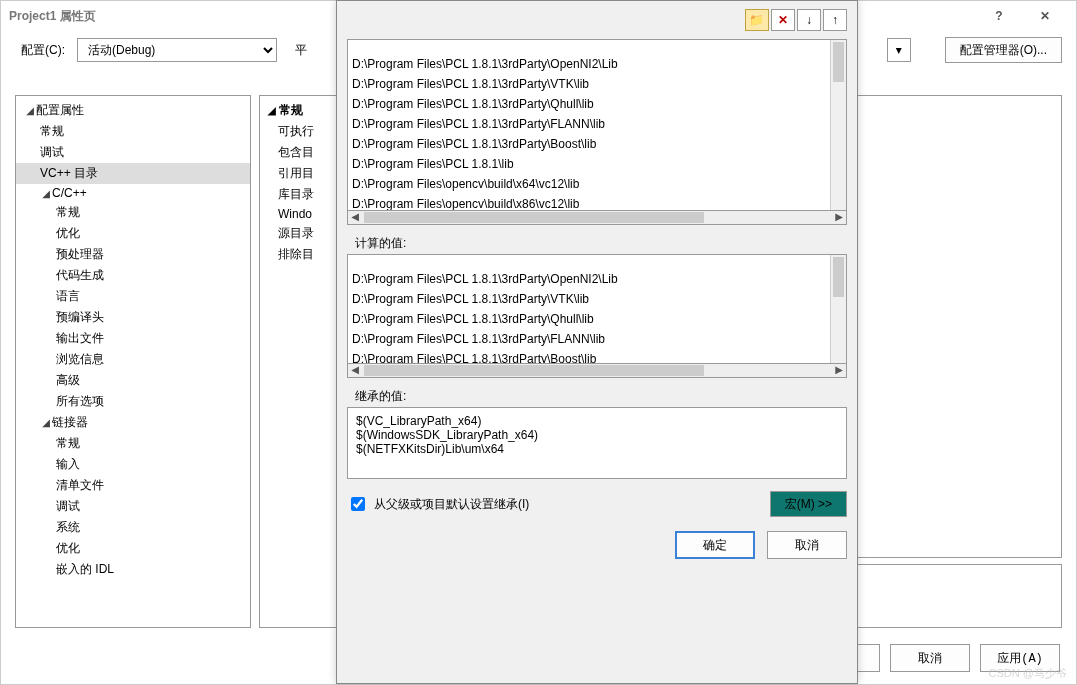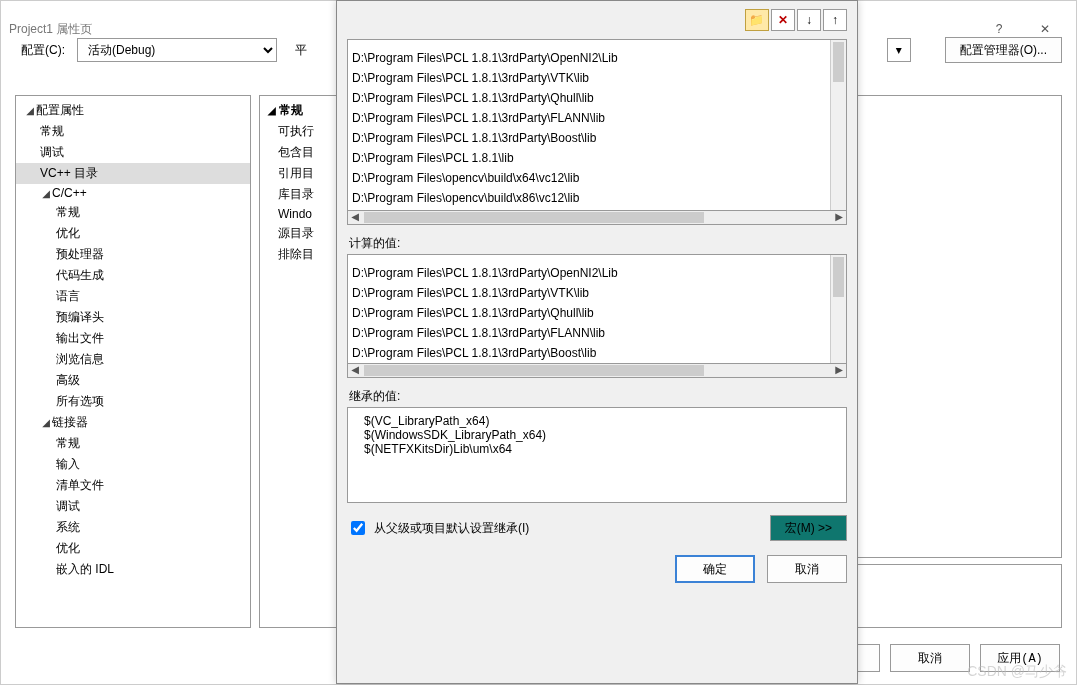--- a/index.html
+++ b/index.html
@@ -1,20 +1,20 @@
 <!DOCTYPE html>
 <html><head>
 <meta charset="utf-8">
 <style>
 * { box-sizing: border-box; font-family: "Microsoft YaHei", "Segoe UI", sans-serif; font-size: 12px; }
 body { margin: 0; width: 1077px; height: 685px; background: #fff; position: relative; overflow: hidden; }
 
 
 .back-dialog { position:absolute; left:0; top:0; width:1077px; height:685px; border:1px solid #ccc; background:#fff; }
-.back-title { height:30px; line-height:30px; padding:13px 8px; color:#777; display:flex; justify-content:space-between; }
+.back-title { height:30px; line-height:30px; padding:13px 8px; color:#777; display:flex; align-items:center; justify-content:space-between;font-weight:bold; }
 .back-title .title-btns { display:flex; gap:0; }
 .back-title .tbtn { width:46px; height:30px; display:flex; align-items:center; justify-content:center; color:#555; }
 .back-top { padding:6px 14px 6px 20px; display:flex; align-items:center; gap:8px; }
 .back-top .cfg-label { margin-right:4px; }
 .back-top select { height:24px; width:200px; border:1px solid #999; background:#fff; padding:0 6px; }
 .back-top .plat-sel { width:24px; height:24px; border:1px solid #999; display:flex; align-items:center; justify-content:center; margin-left:auto; }
 .cfg-mgr-btn { height:26px; padding:0 14px; border:1px solid #999; background:#fdfdfd; }
 
 .back-body { position:absolute; left:14px; right:14px; top:94px; bottom:56px; display:flex; gap:8px; }
 .tree { width:236px; border:1px solid #999; overflow:auto; background:#fff; padding:4px 0; }
@@ -39,38 +39,38 @@
 
 
 .front-dialog { position:absolute; left:336px; top:0; width:522px; height:684px; border:1px solid #888; background:#f0f0f0; box-shadow:0 0 8px rgba(0,0,0,.2); padding:8px 10px; }
 .toolbar { display:flex; justify-content:flex-end; gap:2px; height:26px; margin-bottom:4px; }
 .tool { width:24px; height:22px; border:1px solid #999; background:#fdfdfd; display:flex; align-items:center; justify-content:center; }
 .tool.x { background:#fff; }
 .tool.folder { background:#ffe9a8; border-color:#c0a040; }
 .tool.red { color:#b00; font-weight:bold; background:#fff; }
 .arrow-ic { font-size:12px; }
 
-.lst { border:1px solid #999; background:#fff; padding:8px 4px; overflow:auto; position:relative; }
+.lst { border:1px solid #999; background:#fff; padding:14px 4px; overflow:auto; position:relative; }
 .lst .line { white-space:nowrap; line-height:20px; }
 .lst-scroll { height:14px; background:#eee; border:1px solid #999; border-top:0; position:relative; }
 .lst-scroll .thumb { position:absolute; left:16px; width:340px; top:1px; bottom:1px; background:#ccc; }
 .lst-scroll .sa { position:absolute; top:0; width:14px; height:12px; text-align:center; font-size:10px; color:#555; }
 .lst-scroll .sa.l { left:0; } .lst-scroll .sa.r { right:0; }
 .vscroll { position:absolute; right:0; top:0; bottom:0; width:16px; background:#f0f0f0; border-left:1px solid #ccc; }
 .vscroll .vthumb { position:absolute; left:2px; right:2px; top:2px; height:40px; background:#ccc; }
 
-.sect-label { margin:10px 0 2px 2px; }
-.inherit-box { border:1px solid #999; background:#fff; padding:6px 16px; height:96px; }
+.sect-label { margin:10px 0 2px 8px; }
+.inherit-box { border:1px solid #999; background:#fff; padding:6px 8px; height:72px; }
 .chk-row { margin-top:12px; display:flex; align-items:center; gap:6px; }
 .chk-row input { width:14px; height:14px; }
 .macro-btn { height:26px; padding:0 14px; border:1px solid #999; background:#0f766e; margin-left:auto; }
 .front-buttons { display:flex; justify-content:flex-end; gap:12px; margin-top:14px; }
 .front-buttons .dlg-btn.primary { border:2px solid #3b82d6; }
 
-.watermark { position:absolute; right:10px; bottom:4px; font-size:14px; color:#bbb; opacity:.6; }
+.watermark { position:absolute; right:10px; bottom:4px; font-size:11px; color:#bbb; opacity:.6; }
 </style>
 </head>
 <body>
 
 <div class="back-dialog">
   <div class="back-title">
     <span>Project1 属性页</span>
     <div class="title-btns">
       <div class="tbtn">?</div>
       <div class="tbtn">✕</div>

